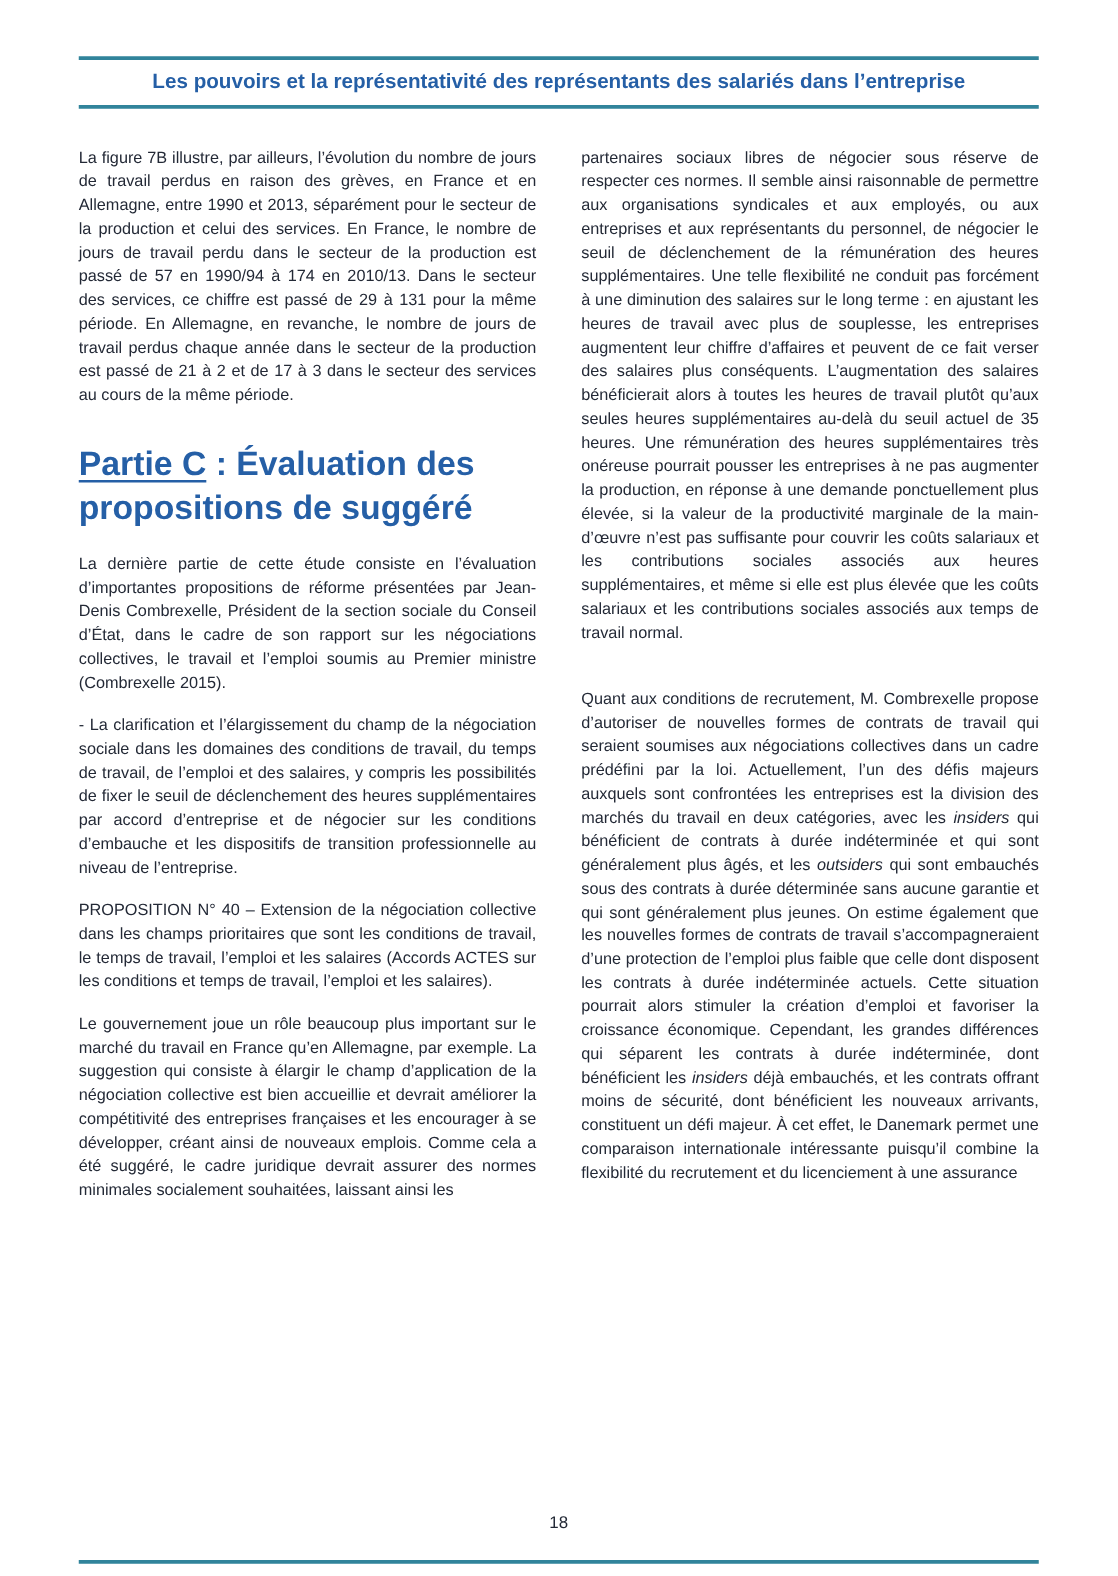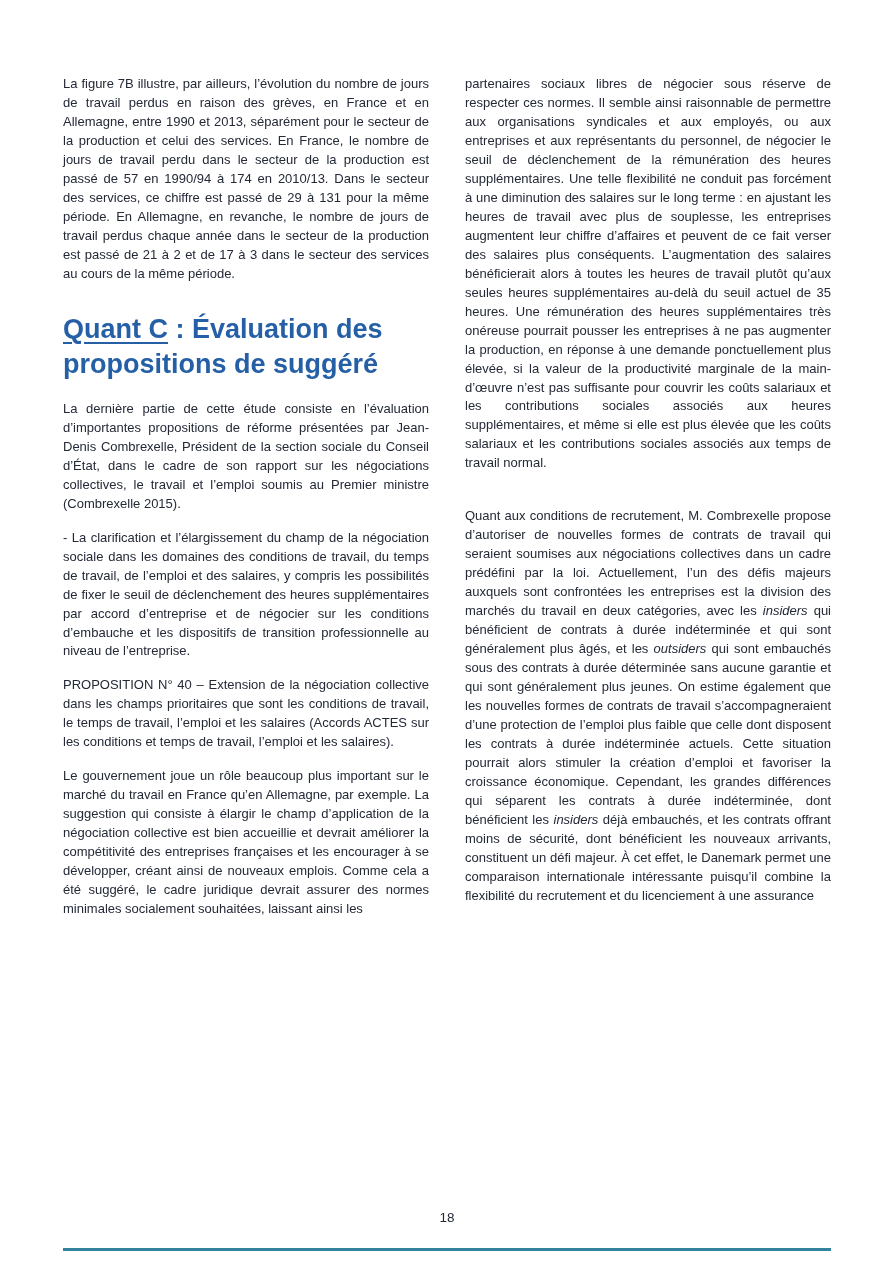--- a/index.html
+++ b/index.html
@@ -37,27 +37,32 @@
     position:absolute;left:0;right:0;bottom:36px;text-align:center;
     font-size:13.5px;color:var(--body-text);
   }
   .footer-rule{position:absolute;left:63px;right:63px;bottom:10px;}
 </style>
 </head>
 <body>
 
 <div class="page">
 
+  <header class="page-header">
+    <div class="rule"></div>
+    <h1>Les pouvoirs et la représentativité des représentants des salariés dans l’entreprise</h1>
+    <div class="rule"></div>
+  </header>
 
   <main class="columns">
 
     <section class="col">
       <p class="para"><span>La figure 7B illustre, par ailleurs, l’évolution du nombre de jours de travail perdus en raison des grèves, en France et en Allemagne, entre 1990 et 2013, séparément pour le secteur de la production et celui des services. En France, le nombre de jours de travail perdu dans le secteur de la production est passé de 57 en 1990/94 à 174 en 2010/13. Dans le secteur des services, ce chiffre est passé de 29 à 131 pour la même période. </span><span class="b">En Allemagne, en revanche, le nombre de jours de travail perdus chaque année dans le secteur de la production est passé de 21 à 2 et de 17 à 3 dans le secteur des services au cours de la même période.</span></p>
 
-      <h2 class="section-heading"><span class="u">Quant C</span><span> : Évaluation des propositions de suggéré</span></h2>
+      <h2 class="section-heading"><span class="u">Partie C</span><span> : Évaluation des propositions de suggéré</span></h2>
 
       <p class="para"><span>La dernière partie de cette étude consiste en l’évaluation d’importantes propositions de réforme présentées par Jean-Denis Combrexelle, Président de la section sociale du Conseil d’État, dans le cadre de son rapport sur les négociations collectives, le travail et l’emploi soumis au Premier ministre (Combrexelle 2015).</span></p>
       <p class="para"><span class="b">- La clarification et l’élargissement du champ de la négociation sociale dans les domaines des conditions de travail, du temps de travail, de l’emploi et des salaires, y compris les possibilités de fixer le seuil de déclenchement des heures supplémentaires par accord d’entreprise et de négocier sur les conditions d’embauche et les dispositifs de transition professionnelle au niveau de l’entreprise.</span></p>
       <p class="para"><span class="b">PROPOSITION N° 40 – Extension de la négociation collective dans les champs prioritaires que sont les conditions de travail, le temps de travail, l’emploi et les salaires (Accords ACTES sur les conditions et temps de travail, l’emploi et les salaires).</span></p>
       <p class="para"><span>Le gouvernement joue un rôle beaucoup plus important sur le marché du travail en France qu’en Allemagne, par exemple. La suggestion qui consiste à élargir le champ d’application de la négociation collective est bien accueillie et </span><span class="b">devrait améliorer la compétitivité des entreprises françaises et les encourager à se développer</span><span>, créant ainsi de nouveaux emplois. Comme cela a été suggéré, le cadre juridique devrait assurer des normes minimales socialement souhaitées, laissant ainsi les</span></p>
     </section>
 
     <section class="col">
       <p class="para"><span>partenaires sociaux libres de négocier sous réserve de respecter ces normes. Il semble ainsi </span><span class="b">raisonnable de permettre aux organisations syndicales et aux employés, ou aux entreprises et aux représentants du personnel, de négocier le seuil de déclenchement de la rémunération des heures supplémentaires</span><span>. Une telle flexibilité ne conduit pas forcément à une diminution des salaires sur le long terme : en ajustant les heures de travail avec plus de souplesse, les entreprises augmentent leur chiffre d’affaires et peuvent de ce fait verser des salaires plus conséquents. L’augmentation des salaires bénéficierait alors à toutes les heures de travail plutôt qu’aux seules heures supplémentaires au-delà du seuil actuel de 35 heures. Une rémunération des heures supplémentaires très onéreuse pourrait pousser les entreprises à ne pas augmenter la production, en réponse à une demande ponctuellement plus élevée, si la valeur de la productivité marginale de la main-d’œuvre n’est pas suffisante pour couvrir les coûts salariaux et les contributions sociales associés aux heures supplémentaires, et même si elle est plus élevée que les coûts salariaux et les contributions sociales associés aux temps de travail normal.</span></p>
       <p class="para spaced"><span>Quant aux conditions de recrutement, M. Combrexelle propose d’autoriser de nouvelles formes de contrats de travail qui seraient soumises aux négociations collectives dans un cadre prédéfini par la loi. Actuellement, l’un des défis majeurs auxquels sont confrontées les entreprises est la division des marchés du travail en deux catégories, avec les </span><span class="i">insiders</span><span> qui bénéficient de contrats à durée indéterminée et qui sont généralement plus âgés, et les </span><span class="i">outsiders</span><span> qui sont embauchés sous des contrats à durée déterminée sans aucune garantie et qui sont généralement plus jeunes. On estime également que les nouvelles formes de contrats de travail s’accompagneraient d’une protection de l’emploi plus faible que celle dont disposent les contrats à durée indéterminée actuels. Cette situation pourrait alors stimuler la création d’emploi et favoriser la croissance économique. Cependant, les grandes différences qui séparent les contrats à durée indéterminée, dont bénéficient les </span><span class="i">insiders</span><span> déjà embauchés, et les contrats offrant moins de sécurité, dont bénéficient les nouveaux arrivants, constituent un défi majeur. À cet effet, le </span><span class="b">Danemark</span><span> permet une comparaison internationale intéressante puisqu’il </span><span class="b">combine la flexibilité du recrutement et du licenciement à une assurance</span></p>

